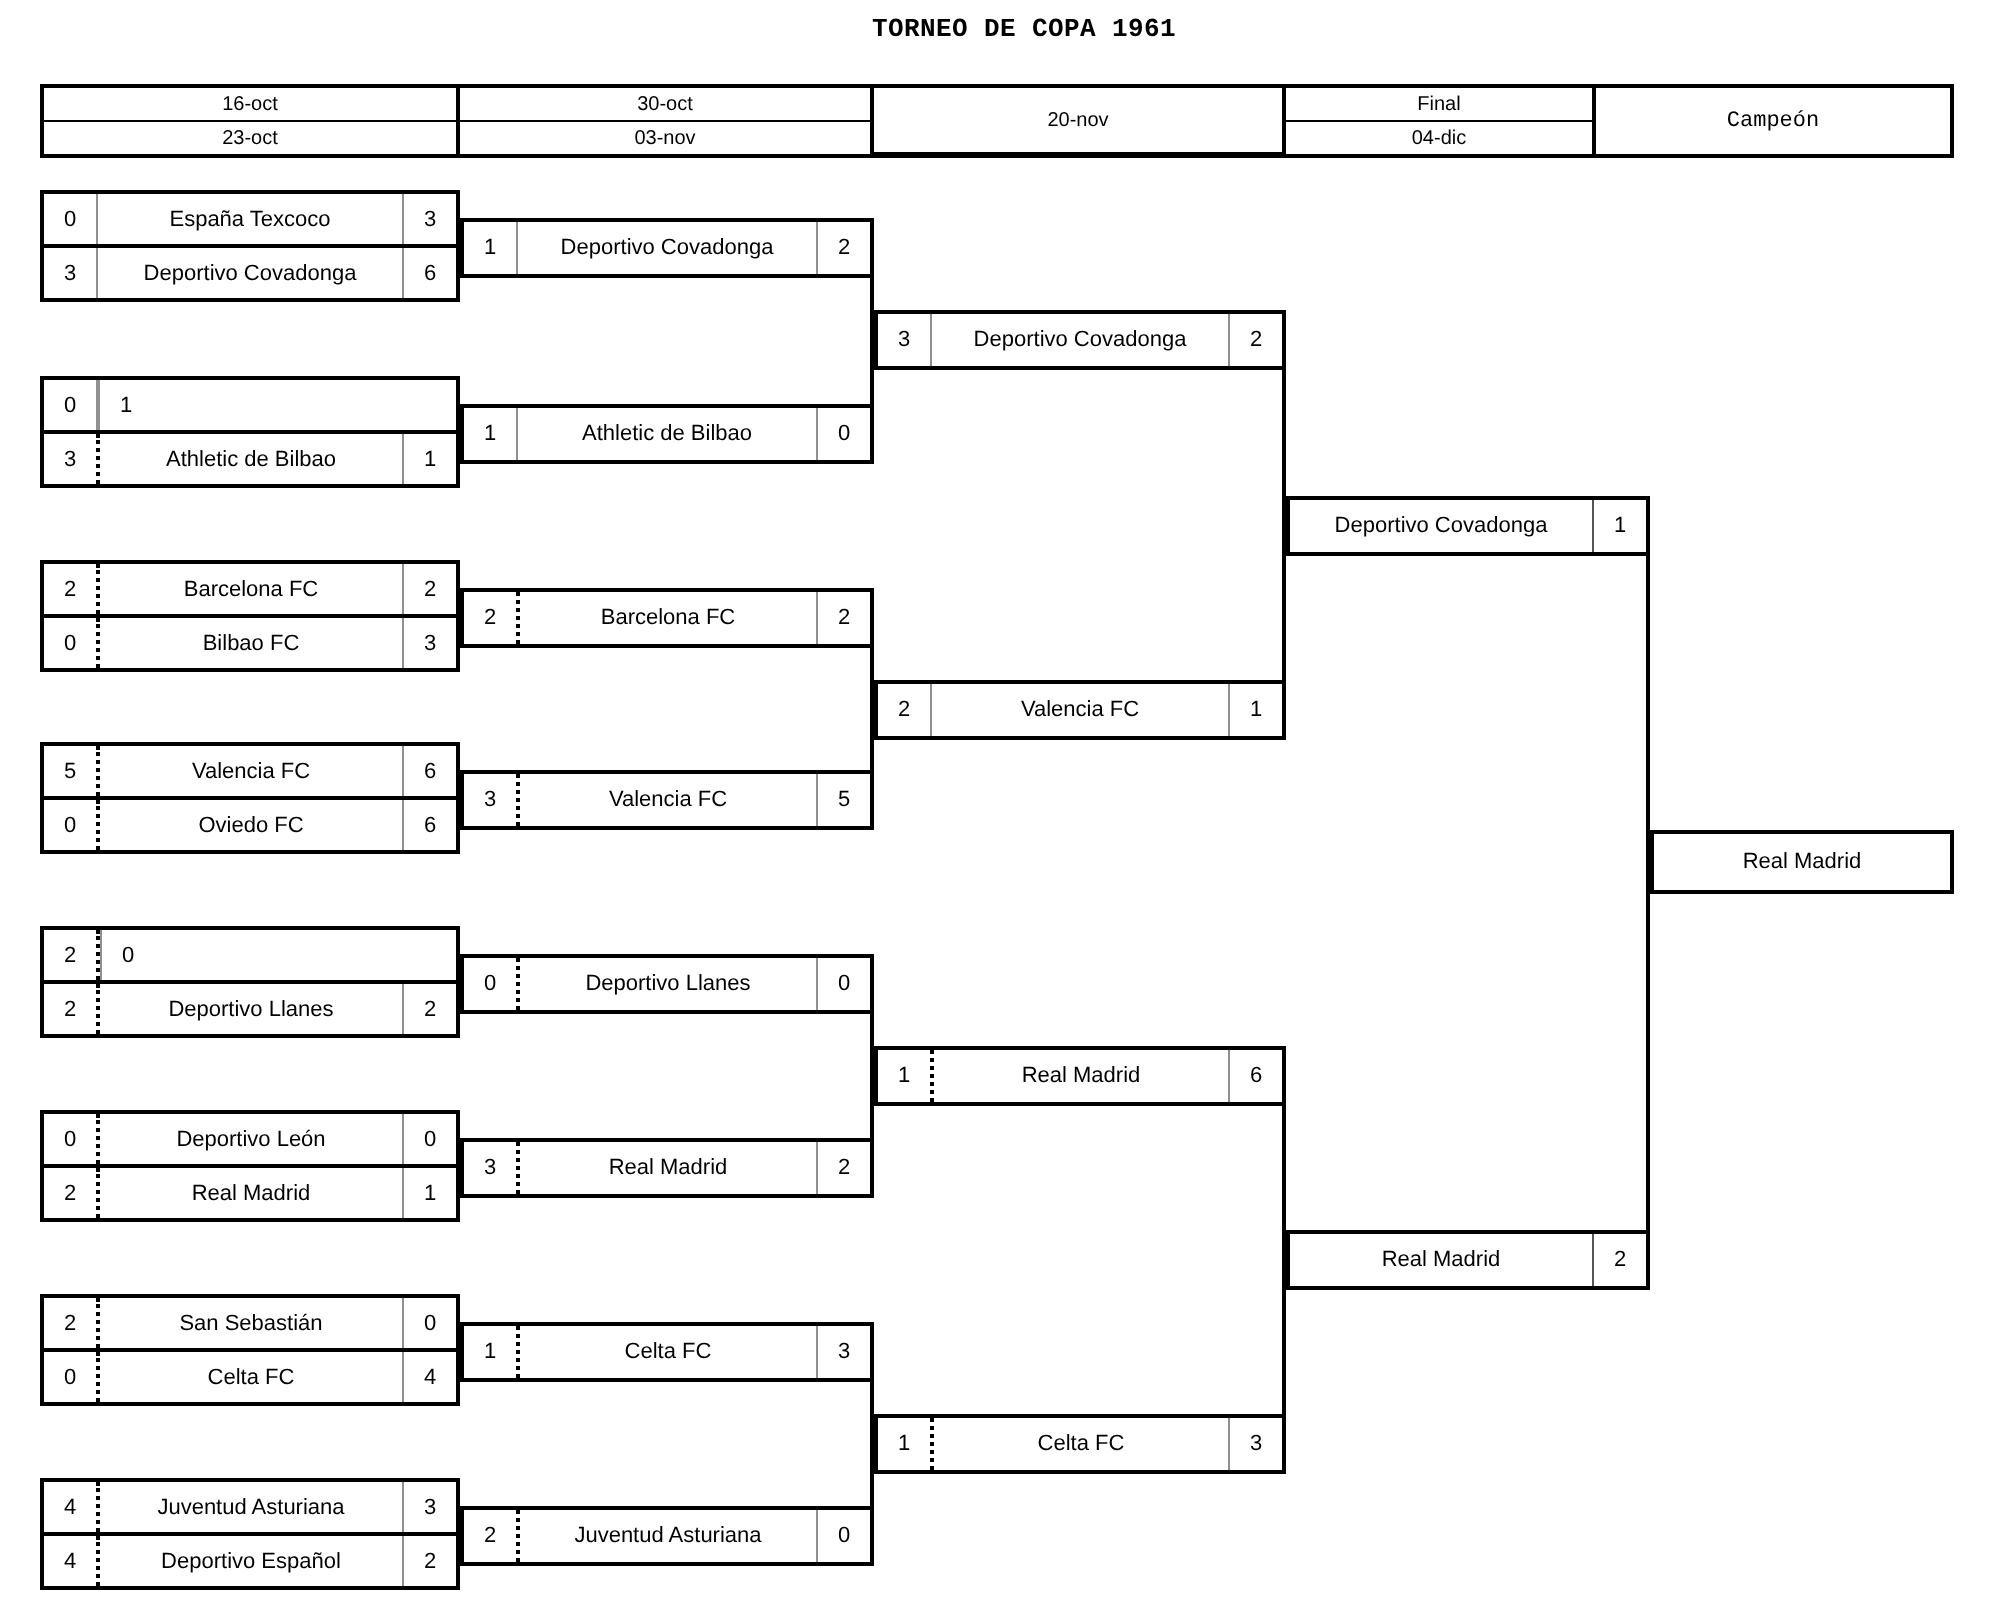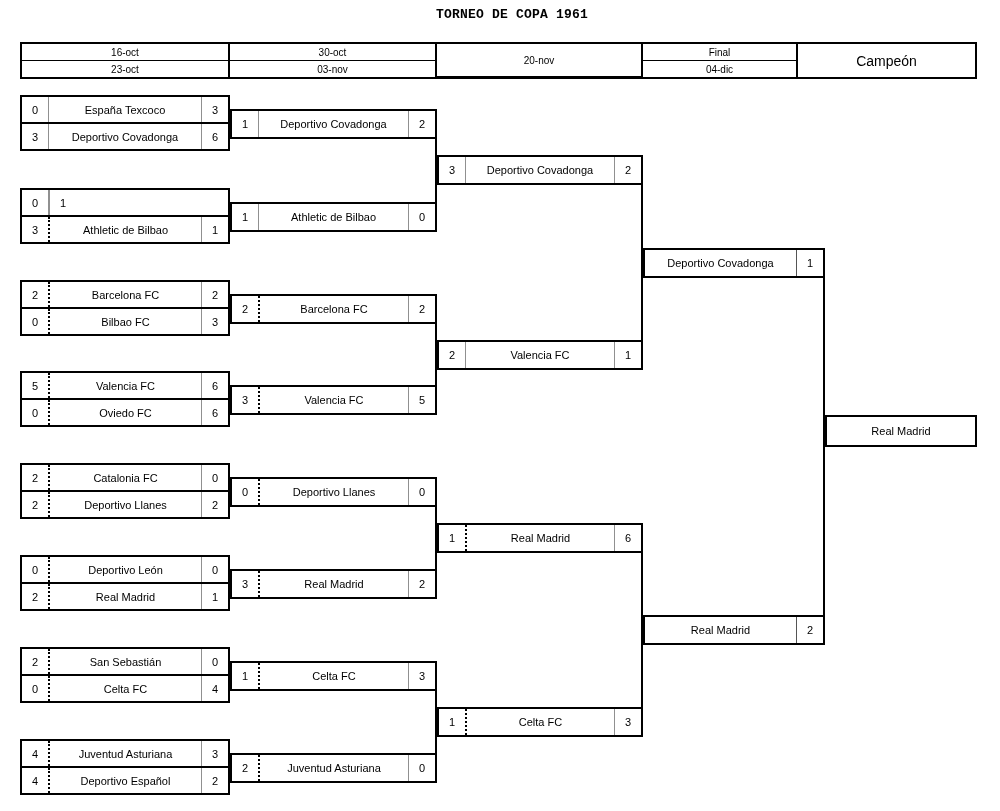--- a/index.html
+++ b/index.html
@@ -12,21 +12,21 @@
     font-size:13px; font-weight:bold; letter-spacing:0.2px;font-family:Liberation Mono, monospace;
   }
   
   .header {
     position:absolute; left:20px; top:42px; width:957px; height:37px;
     box-sizing:border-box; border:2px solid #000; display:flex; background:#fff;
   }
   .hcol { box-sizing:border-box; border-right:2px solid #000; display:flex; flex-direction:column; }
   .hcell { flex:1; display:flex; align-items:center; justify-content:center; font-size:10px; }
   .hcell.toprow { border-bottom:1px solid #000; }
-  .hchamp { flex:1; display:flex; align-items:center; justify-content:center; font-size:14px; }
+  .hchamp { flex:1; display:flex; align-items:center; justify-content:center; font-size:11px;font-family:Liberation Mono, monospace; }
   
   .box {
     position:absolute; box-sizing:border-box; border:2px solid #000; background:#fff;
     font-size:11px;
   }
   .match { display:flex; flex-direction:column; }
   .trow { display:flex; flex:1; align-items:stretch; min-height:0; }
   .trow.bottomrow { border-top:2px solid #000; }
   .single { display:flex; align-items:stretch; }
   .sc { flex:0 0 26px; display:flex; align-items:center; justify-content:center; }
@@ -110,21 +110,20 @@
     <div class="trow bottomrow">
       <div class="sc scL dot">0</div>
       <div class="nm">Oviedo FC</div>
       <div class="sc scR">6</div>
     </div>
   </div>
 
   <div class="box match" style="left:20px;top:463px;width:210px;height:56px">
     <div class="trow">
       <div class="sc scL dot">2</div>
-      <div class="nm">Catalonia FC</div>
       <div class="sc scR">0</div>
     </div>
     <div class="trow bottomrow">
       <div class="sc scL dot">2</div>
       <div class="nm">Deportivo Llanes</div>
       <div class="sc scR">2</div>
     </div>
   </div>
 
   <div class="box match" style="left:20px;top:555px;width:210px;height:56px">

